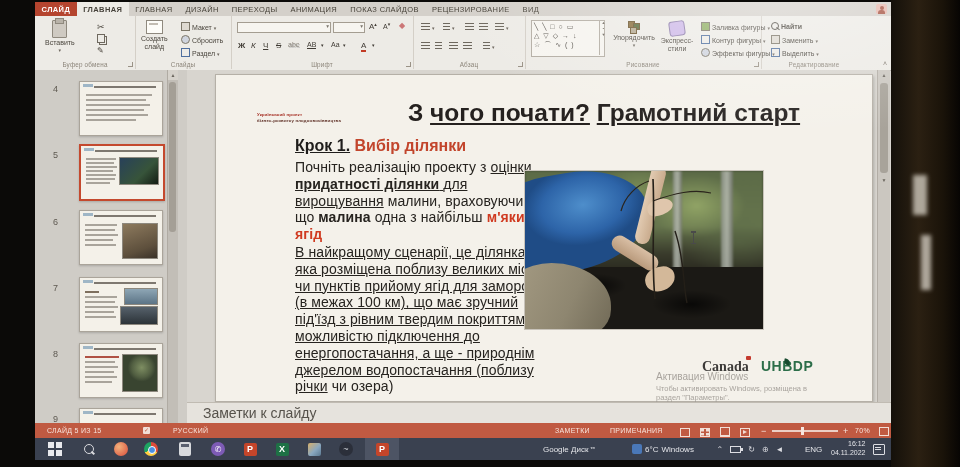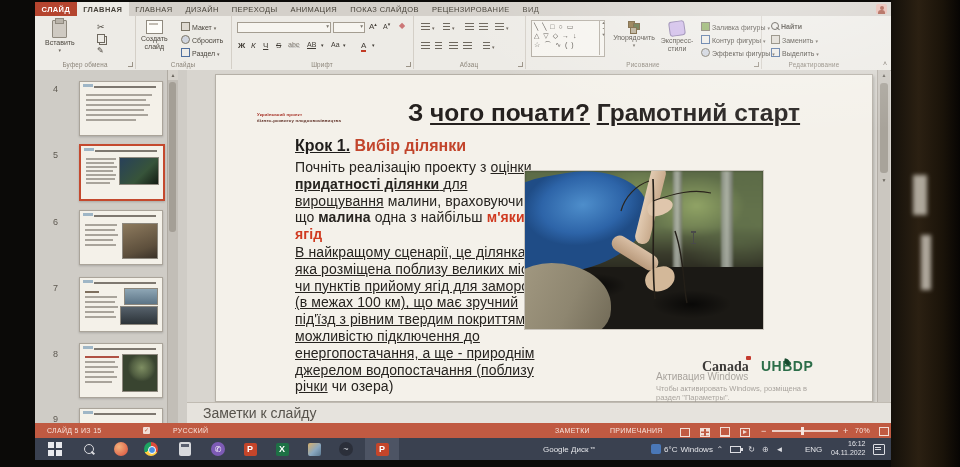--- a/index.html
+++ b/index.html
@@ -472,21 +472,21 @@
         <span class="media-app">~</span>
       </div>
     <div class="tb-active">
         <span class="office ppt">P</span>
       </div>
 
     <div class="tray" style="left:508px">
       <span>Google Диск</span>
       <span style="font-size:6px;vertical-align:4px;margin-left:2px">**</span>
     </div>
-    <div class="tray" style="left:616px">
+    <div class="tray" style="left:597px">
       <span class="wx-ic"></span>
       <span style="margin-right:3px">6°C</span>
       <span>Windows</span>
     </div>
     <div class="tray" style="left:678px">
       <span class="tray-ic">⌃</span>
       <span class="batt"></span>
       <span class="tray-ic">↻</span>
       <span class="tray-ic">⊕</span>
       <span class="tray-ic">◄</span>

